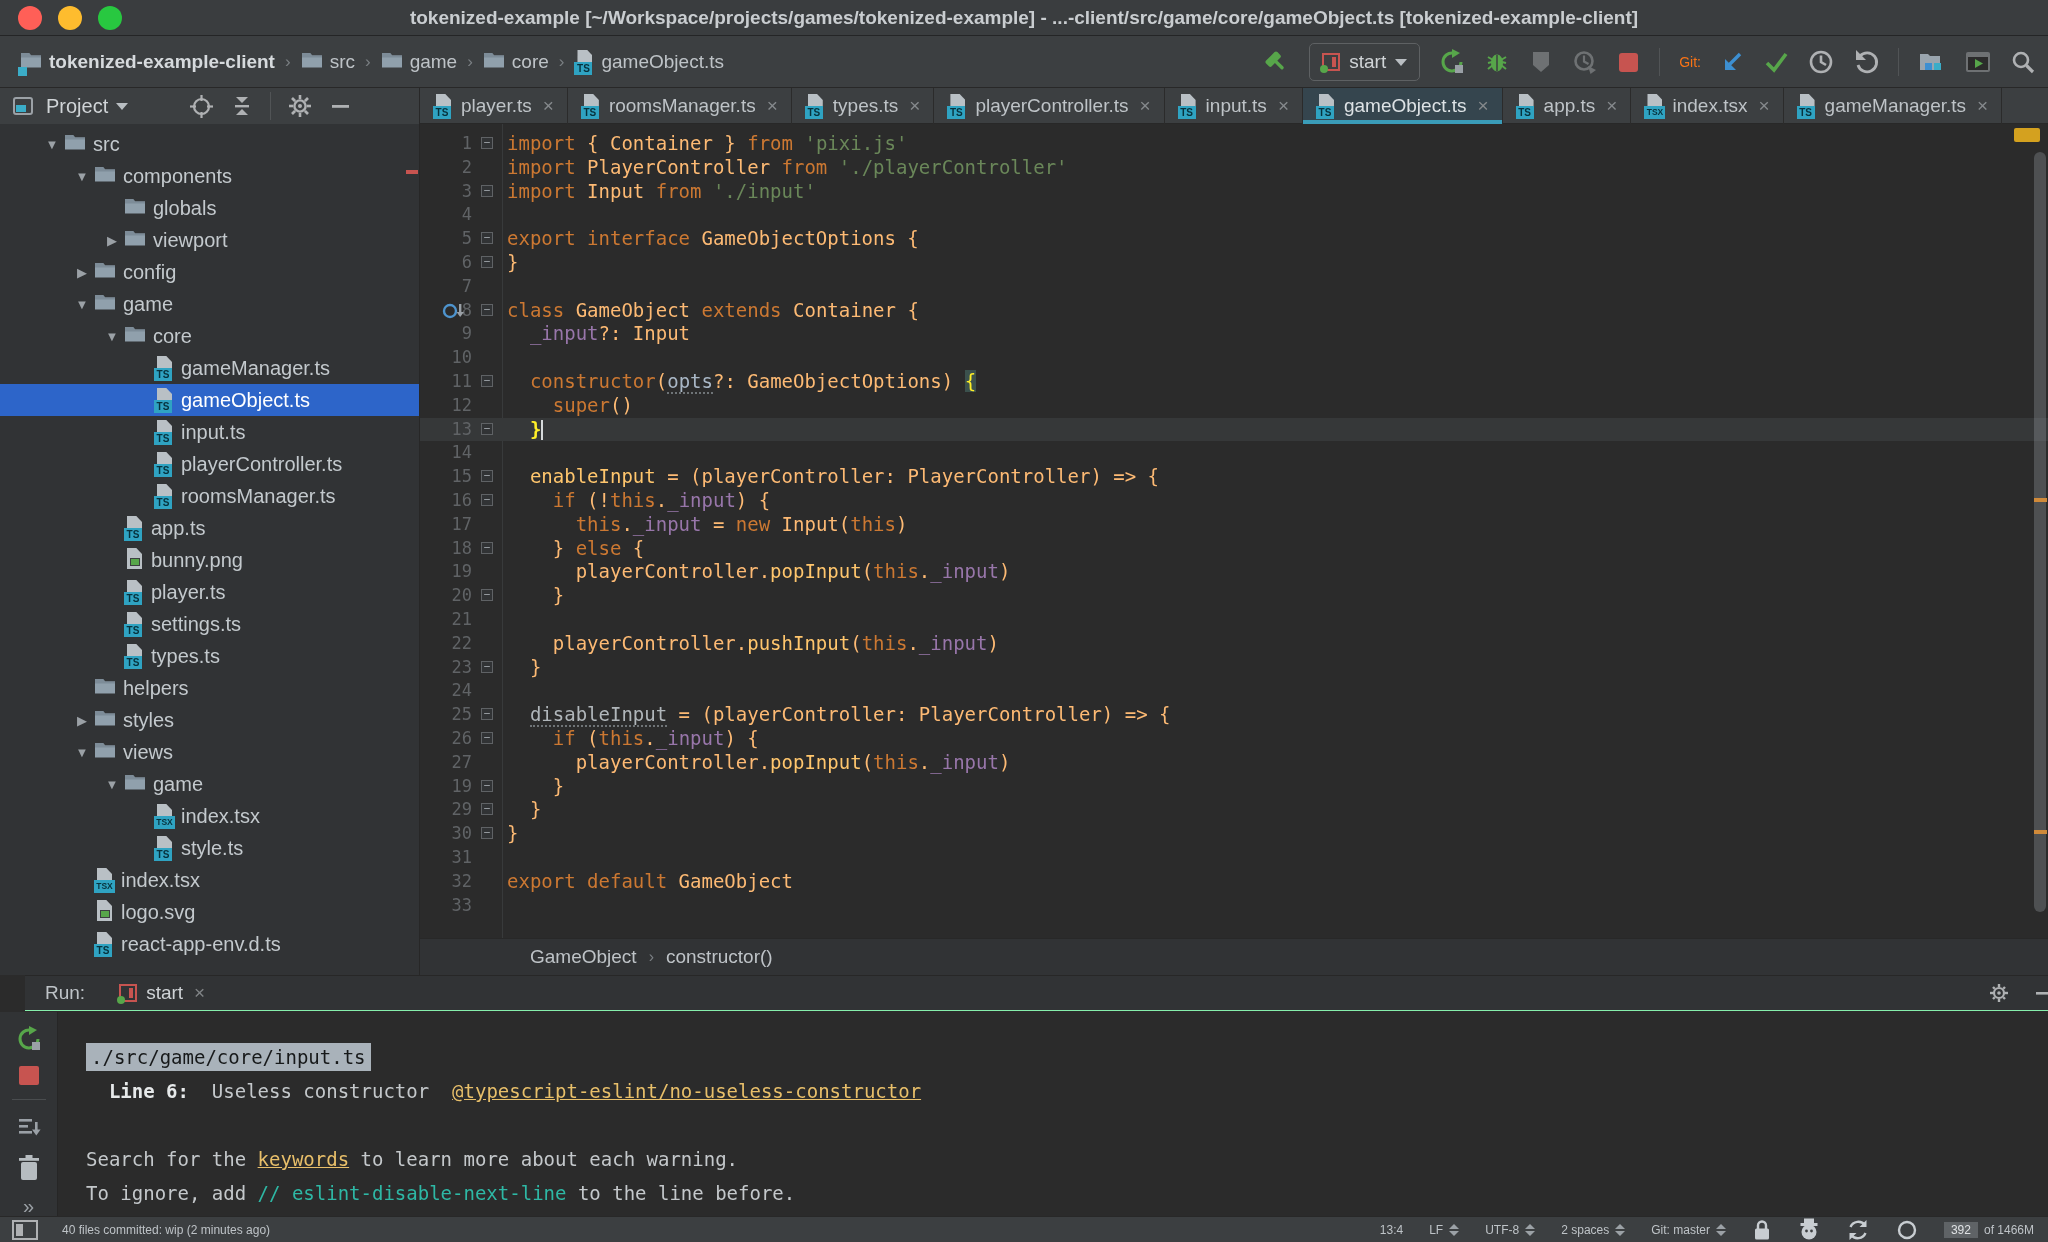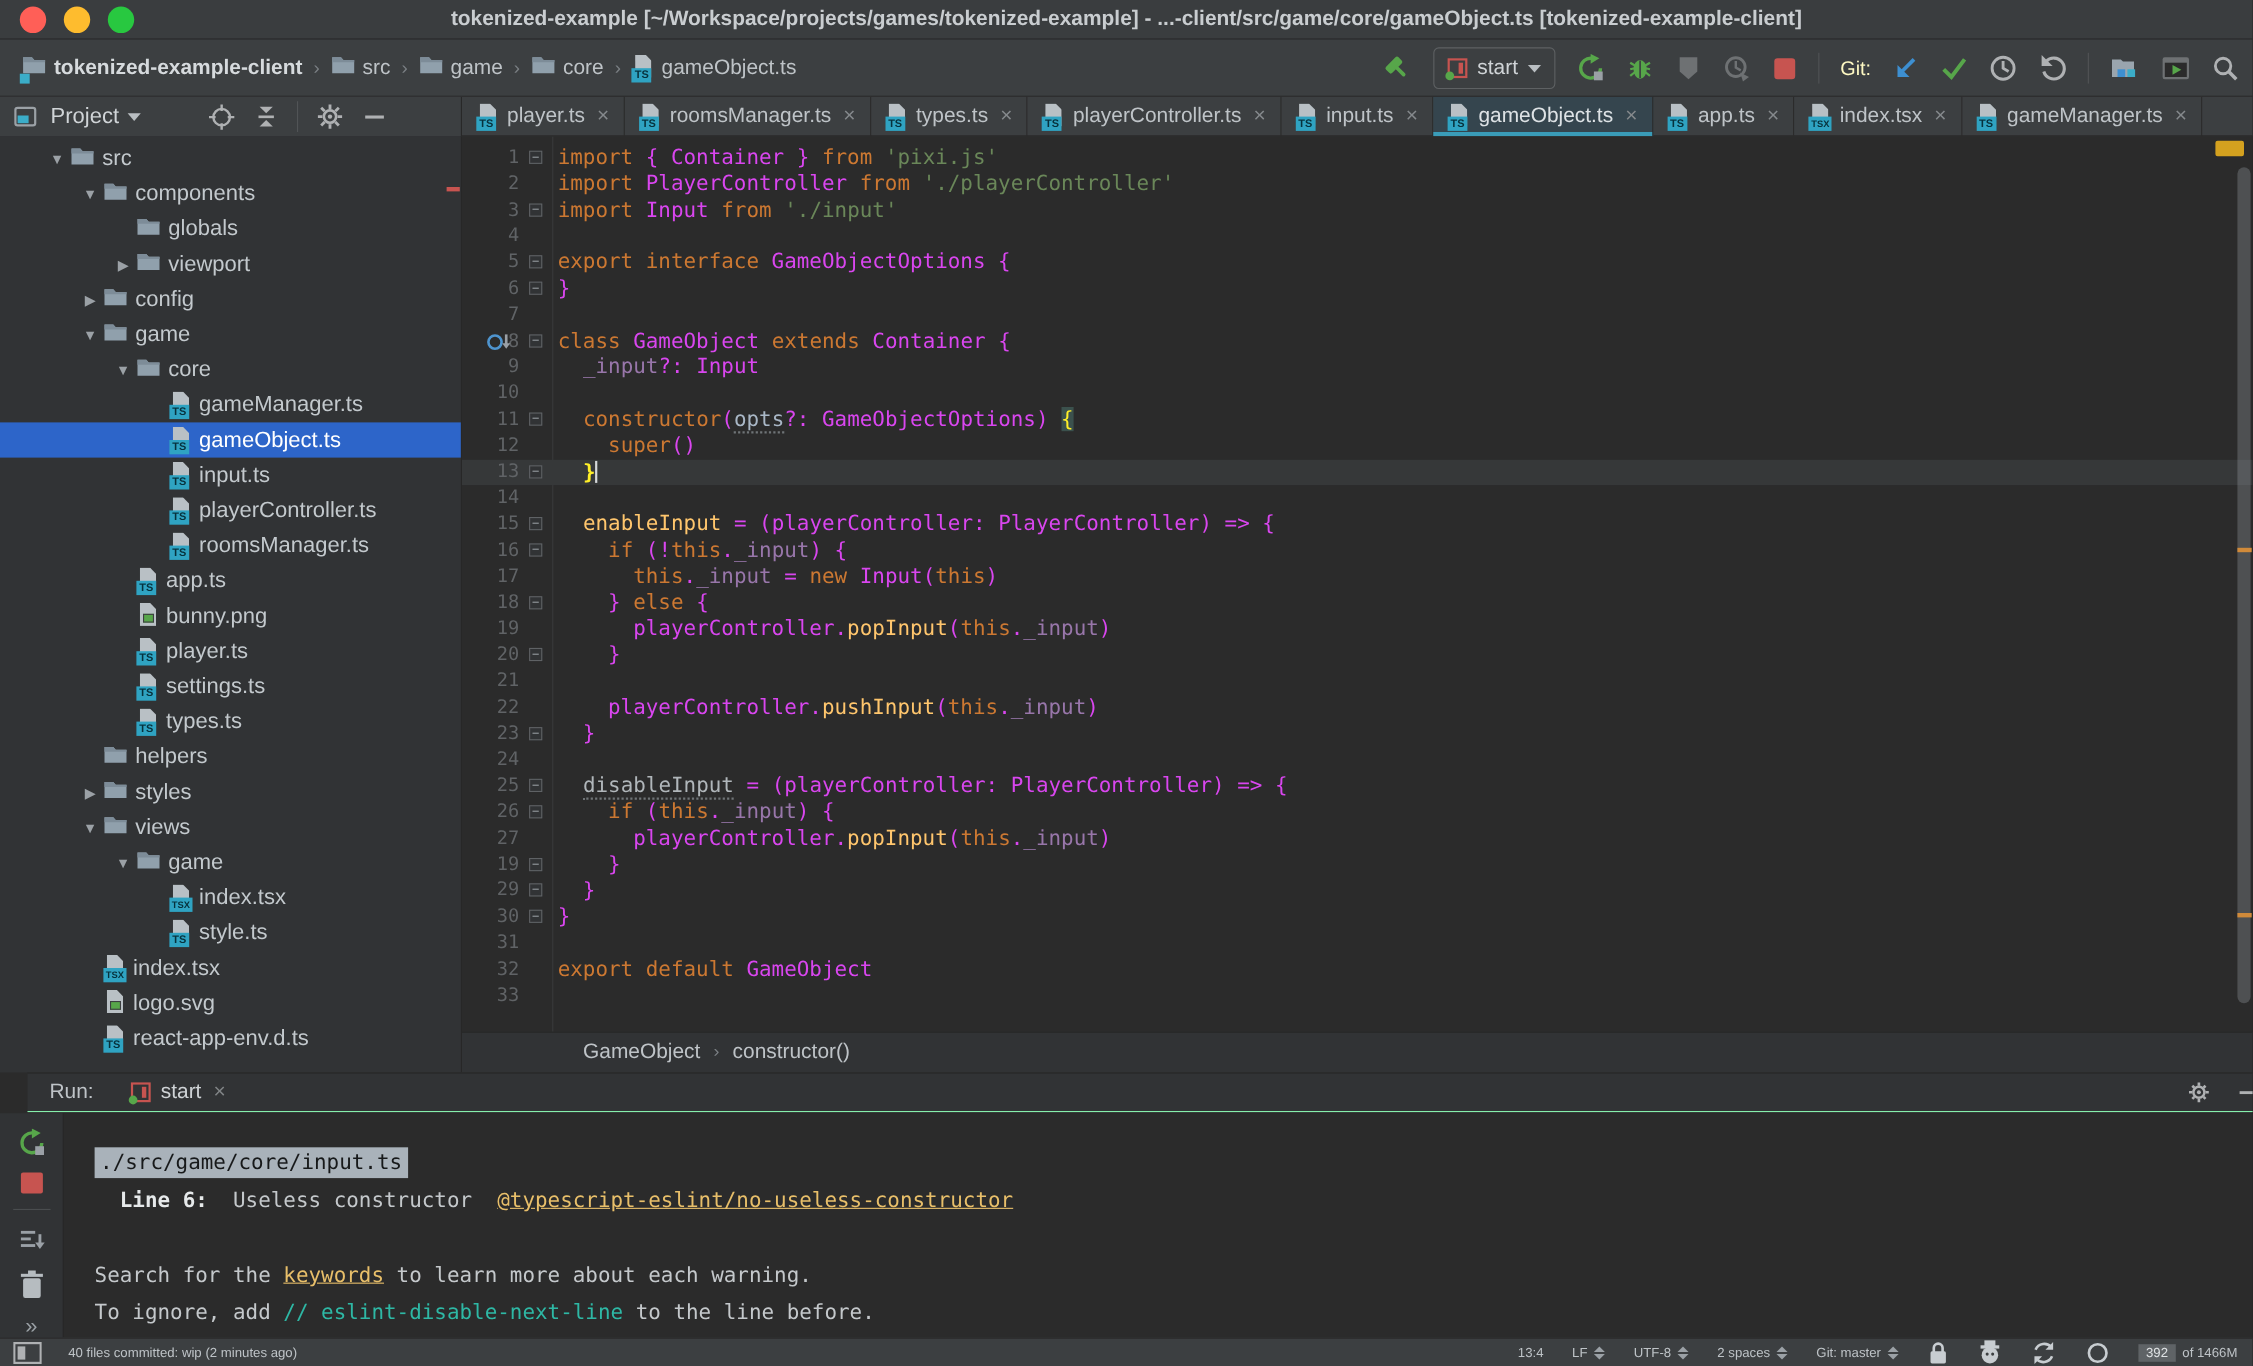--- a/index.html
+++ b/index.html
@@ -18,21 +18,21 @@
   #navbar{position:absolute;left:0;top:36px;width:2048px;height:52px;background:#3c3f41;
           border-bottom:1px solid #282828;display:flex;align-items:center;}
   #crumbs{display:flex;align-items:center;margin-left:20px;font-size:19px;}
   .crumb{display:flex;align-items:center;gap:7px;}
   .crumb .lbl{color:#bec3c7;}
   .crumb.first .lbl{font-weight:bold;color:#d6dadd;}
   .csep{color:#7a7f83;margin:0 10px;font-size:17px;}
   #toolbar{position:absolute;right:12px;top:0;height:52px;display:flex;align-items:center;gap:19px;}
   .tbtn{display:flex;align-items:center;justify-content:center;cursor:default;}
   .tsep{width:1px;height:28px;background:#515456;}
-  .gitlbl{font-size:18px;color:#fef9c3;}
+  .gitlbl{font-size:14px;color:#f97316;}
   .runbox{display:flex;align-items:center;gap:9px;border:1px solid #5e6163;border-radius:5px;
           height:38px;padding:0 12px;}
   .runbox .rlab{font-size:19px;color:#d0d4d7;}
   .caretdn{width:0;height:0;border-left:6px solid transparent;border-right:6px solid transparent;
            border-top:7px solid #b9bec2;display:inline-block;}
   .npmico{position:relative;width:18px;height:18px;border:2px solid #c75450;display:inline-block;}
   .npmico:before{content:"";position:absolute;right:2px;top:2px;width:4px;height:10px;background:#c75450;}
   .npmico .npmdot{position:absolute;left:-4px;bottom:-4px;width:8px;height:8px;border-radius:50%;background:#57a64a;}
   
   #tabsrow{position:absolute;left:0;top:88px;width:2048px;height:36px;background:#3c3f41;
@@ -71,21 +71,21 @@
         font-size:19px;line-height:23.8px;}
   .cl{display:flex;height:23.8px;white-space:pre;}
   .cl.current{background:#363839;}
   .ln{width:58px;text-align:right;padding-right:6px;color:#606366;flex:none;
       font-size:17px;}
   .gut{width:20px;flex:none;position:relative;}
   .fsq{position:absolute;left:3px;top:5px;width:12px;height:12px;border:1px solid #5f6265;
        color:#9ba1a6;font-size:11px;line-height:10px;text-align:center;background:#313335;}
   .gicon{position:absolute;left:-36px;top:2px;}
   .ctext{margin-left:9px;}
-  .k{color:#cc7832;} .s{color:#6a8759;} .p{color:#d946ef;} .f{color:#ffc66d;}
+  .k{color:#cc7832;} .s{color:#6a8759;} .p{color:#fdba74;} .f{color:#ffc66d;}
   .v{color:#9876aa;}
   .u{color:#a9b7c6;border-bottom:2px dotted #6f7477;}
   .uf{color:#b0b6ba;border-bottom:2px dotted #6f7477;}
   .bm{color:#ffef28;background:#3b514d;}
   .by{color:#ffef28;font-weight:bold;}
   .caret{display:inline-block;width:2px;height:20px;background:#d6d9db;vertical-align:-4px;}
   #gutline{position:absolute;left:82px;top:0;bottom:0;width:1px;background:#383a3b;}
   #filestatus{position:absolute;right:8px;top:4px;width:26px;height:14px;background:#d4a11f;border-radius:2px;}
   #vscroll{position:absolute;right:2px;top:28px;width:12px;height:760px;background:rgba(170,176,182,.28);border-radius:6px;}
   .stripe-tick{position:absolute;right:1px;width:13px;height:4px;background:#d08a3a;}

